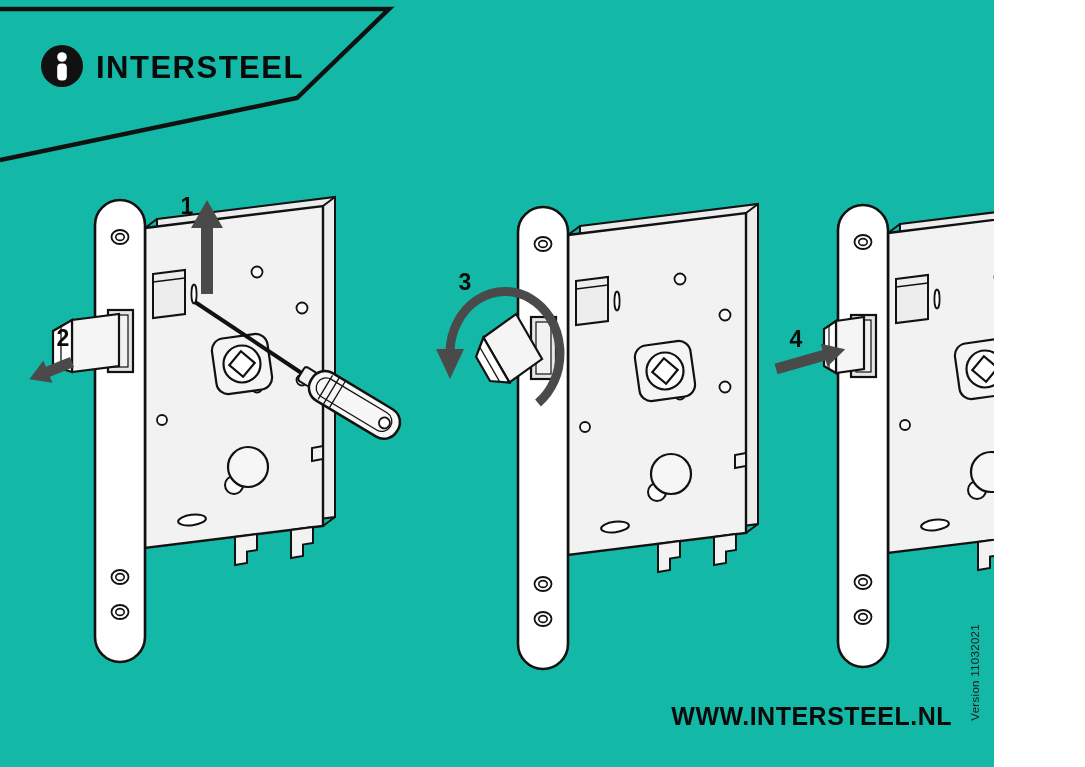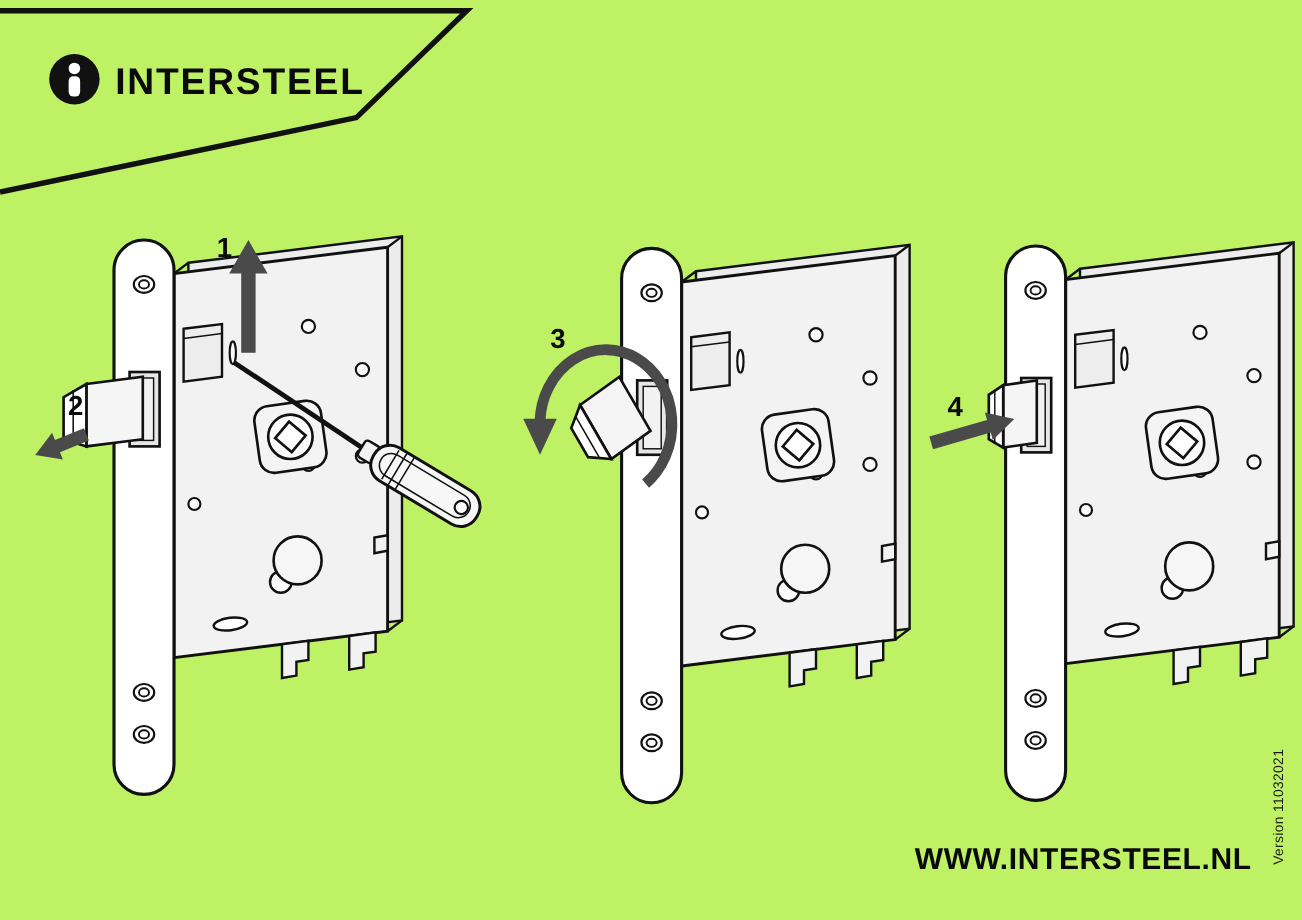--- a/index.html
+++ b/index.html
@@ -1,19 +1,19 @@
 <!DOCTYPE html>
 <html><head>
 <meta charset="utf-8">
 <style>
   html,body{margin:0;padding:0;background:#fff;}
   .page{
     position:relative;
-    width:1085px;height:767px;
-    background:#bef264;
+    width:994px;height:767px;
+    background:#14b8a6;
     overflow:hidden;
     font-family:"Liberation Sans", sans-serif;
   }
   .diagram-svg{position:absolute;left:0;top:0;}
   .step-num{
     font-family:"Liberation Sans", sans-serif;
     font-weight:bold;
     font-size:23px;
     fill:#0a0a0a;
   }

